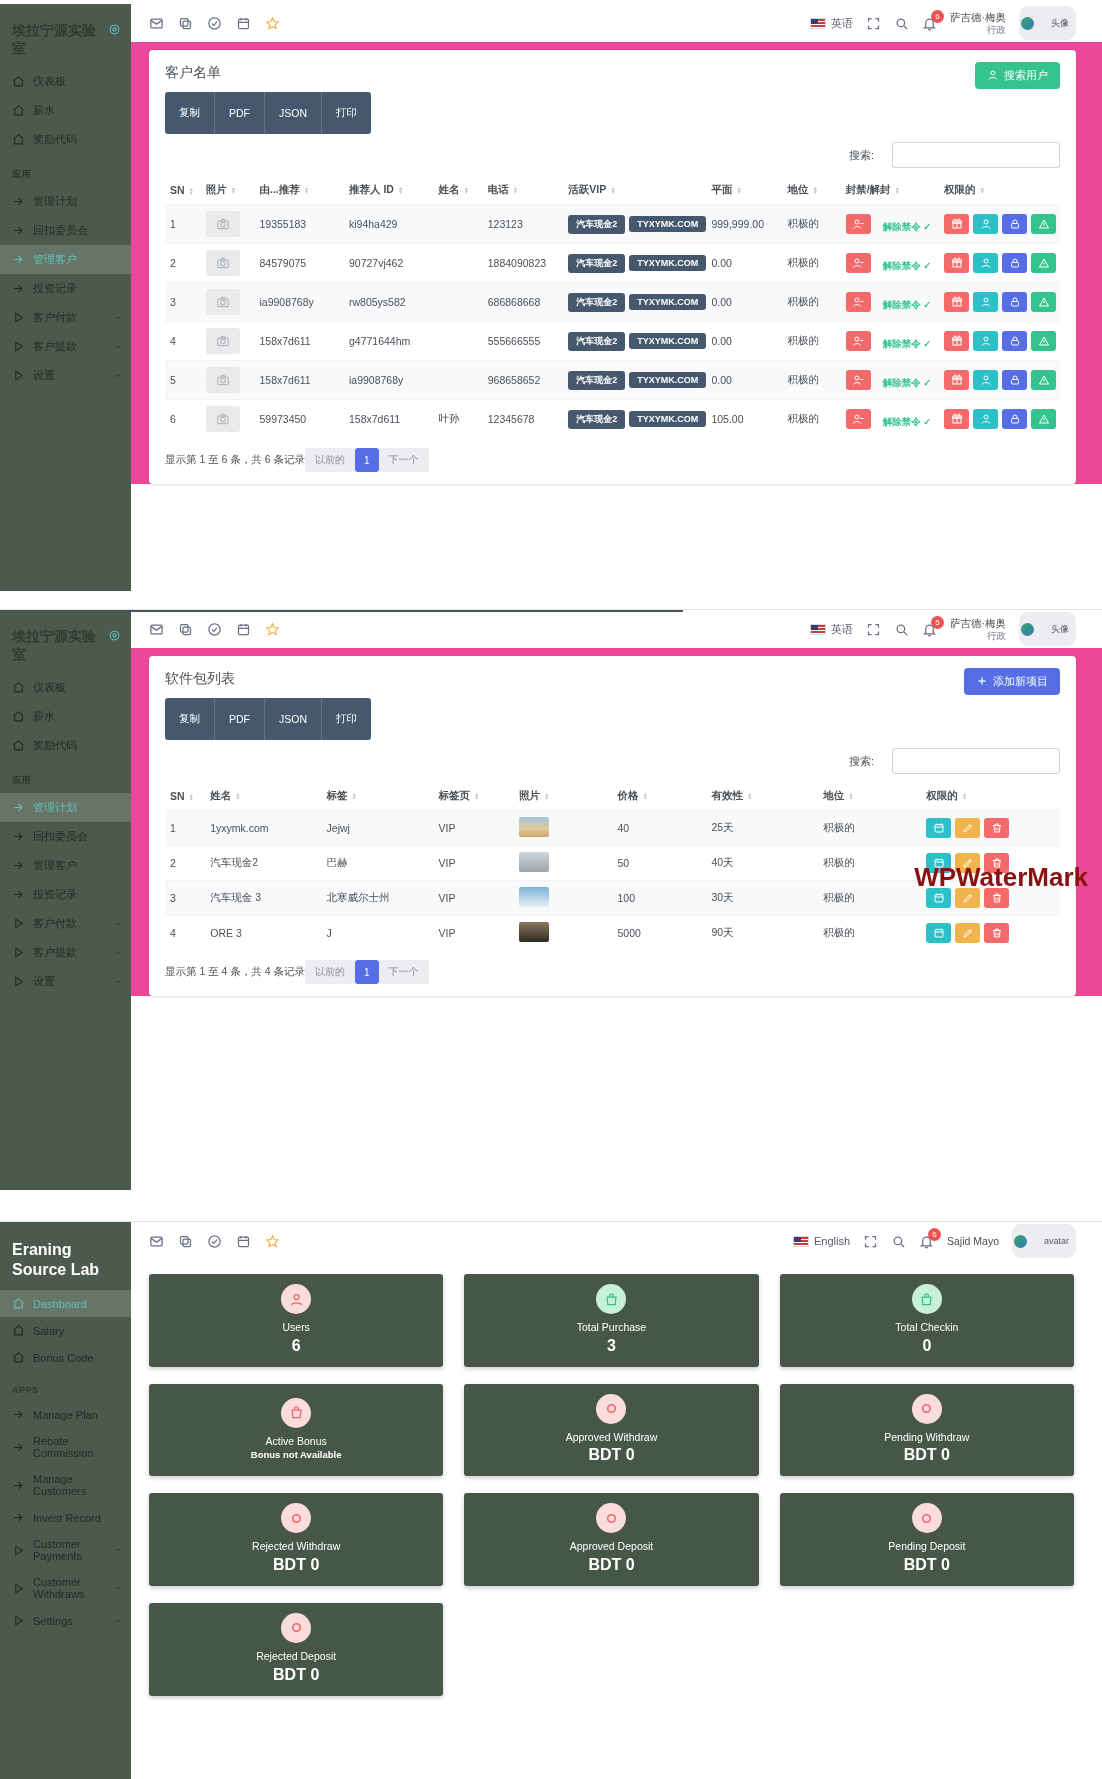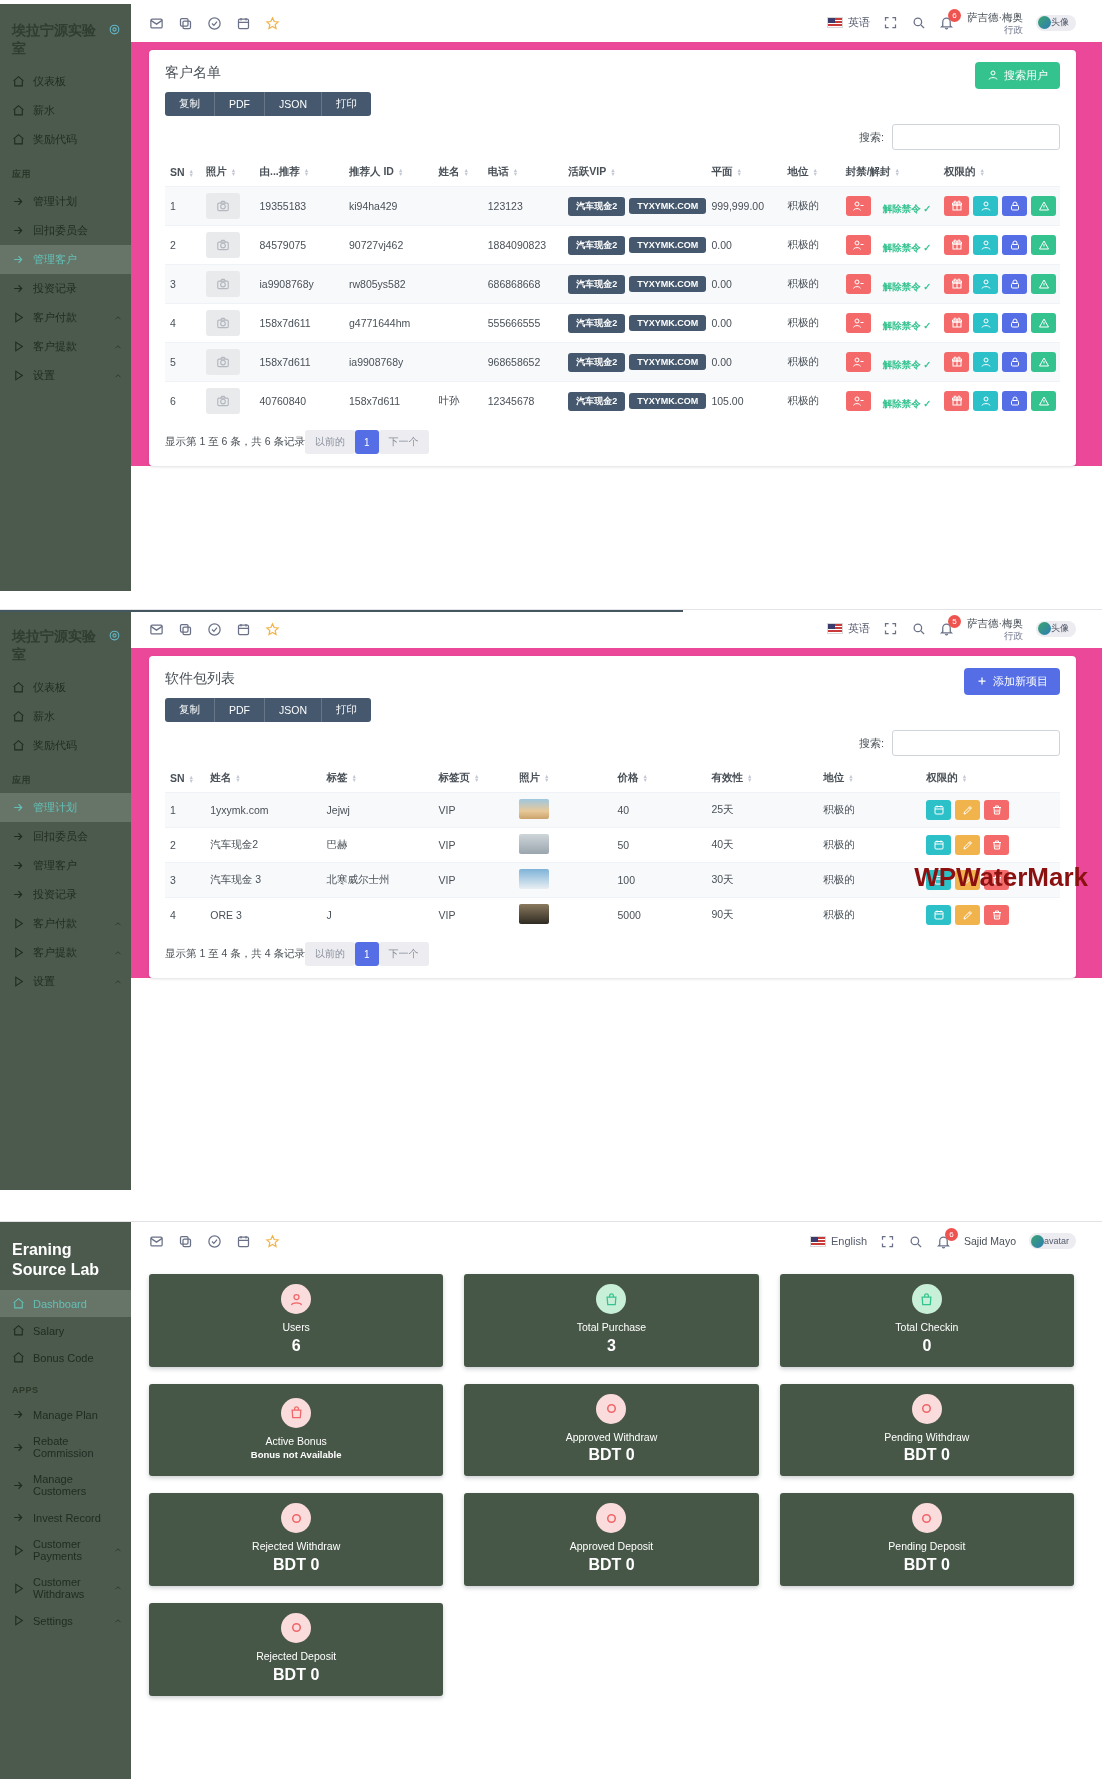--- a/index.html
+++ b/index.html
@@ -38,38 +38,38 @@
   .lang{display:flex;align-items:center;gap:5px;font-size:11px;color:#555b6d;cursor:pointer;}
   .flag{width:16px;height:11px;position:relative;display:inline-block;
         background:repeating-linear-gradient(180deg,#c93b3b 0 1.6px,#fff 1.6px 3.2px);border:1px solid #d8d8d8;}
   .flag::before{content:"";position:absolute;top:0;left:0;width:7px;height:5px;background:#3c3b6e;}
   .badge-wrap{position:relative;}
   .bell-badge{position:absolute;top:-6px;right:-7px;min-width:13px;height:13px;border-radius:7px;background:#ef5350;
               color:#fff;font-size:8px;display:flex;align-items:center;justify-content:center;padding:0 3px;}
   .userblock{text-align:right;font-size:10.5px;color:#495057;line-height:1.2;cursor:pointer;}
   .userblock .role{display:block;font-size:9.5px;color:#74788d;}
   .userblock .role:empty{display:none;}
-  .avatar-chip{display:flex;align-items:center;gap:0;background:#ececf1;border-radius:9px;height:16px;
+  .avatar-chip{display:flex;align-items:center;gap:17px;background:#ececf1;border-radius:9px;height:34px;
                padding:0 7px 0 2px;font-size:9px;color:#555b6d;cursor:pointer;}
   .avatar-dot{width:13px;height:13px;border-radius:50%;background:linear-gradient(135deg,#3aa66e,#2e7bb5);}
   
   .content{padding:8px 26px 0 18px;background:#ec4899;}
   .card{background:#fff;border-radius:4px;box-shadow:0 1px 3px rgba(50,58,70,.16);padding:14px 16px 12px 16px;position:relative;}
   .card-title{font-size:14px;color:#495057;margin:0 0 10px 0;font-weight:normal;}
   .exp-group{display:inline-flex;margin-bottom:6px;}
-  .exp{background:#45586d;color:#fff;font-size:10.5px;padding:5px 14px;border:none;cursor:pointer;
+  .exp{background:#45586d;color:#fff;font-size:10.5px;padding:14px 14px;border:none;cursor:pointer;
        border-right:1px solid rgba(255,255,255,.18);}
   .exp:first-child{border-radius:3px 0 0 3px;}
   .exp:last-child{border-radius:0 3px 3px 0;border-right:none;}
   .prim-btn{position:absolute;top:12px;right:16px;border:none;border-radius:4px;color:#fff;font-size:11px;
             padding:6px 12px;display:inline-flex;align-items:center;gap:5px;cursor:pointer;}
   .prim-btn svg{width:12px;height:12px;}
   .prim-btn.green{background:#34c38f;}
   .prim-btn.blue{background:#556ee6;}
-  .search-row{display:flex;justify-content:flex-end;align-items:center;gap:8px;font-size:11px;color:#495057;
+  .search-row{display:flex;justify-content:flex-end;align-items:center;gap:18px;font-size:11px;color:#495057;
               margin:2px 0 8px 0;}
   .search-input{width:168px;height:26px;border:1px solid #ced4da;border-radius:3px;padding:0 6px;font-size:11px;outline:none;}
   table{width:100%;border-collapse:collapse;table-layout:fixed;font-size:10.5px;}
   th{font-weight:bold;color:#495057;text-align:left;padding:7px 5px;border-bottom:1px solid #eff2f7;white-space:nowrap;overflow:hidden;}
   .sorter{display:inline-flex;flex-direction:column;font-size:5.5px;line-height:4.5px;color:#c3c8d4;margin-left:4px;vertical-align:middle;}
   td{padding:6px 5px;border-top:1px solid #eff2f7;color:#495057;vertical-align:middle;white-space:nowrap;overflow:hidden;}
   tbody tr:nth-child(odd){background:#f8f9fb;}
   .ph{width:34px;height:26px;background:#e9eaec;border-radius:3px;display:flex;align-items:center;justify-content:center;color:#b4b8bf;}
   .ph svg{width:14px;height:14px;}
   .thumb{width:30px;height:20px;border-radius:2px;display:inline-block;}
@@ -520,21 +520,21 @@
                   <td>6</td>
                   <td>
                     <div class="ph">
                       <svg viewBox="0 0 24 24">
                         <rect x="3" y="7" width="18" height="13" rx="2" fill="none" stroke="currentColor" stroke-width="2"></rect>
                         <path d="M8 7l2-3h4l2 3" fill="none" stroke="currentColor" stroke-width="2"></path>
                         <circle cx="12" cy="13" r="4" fill="none" stroke="currentColor" stroke-width="2"></circle>
                       </svg>
                     </div>
                   </td>
-                  <td>40760840</td>
+                  <td>59973450</td>
                   <td>158x7d611</td>
                   <td>叶孙</td>
                   <td>12345678</td>
                   <td><span class="vip-badge">汽车现金2</span><span class="vip-badge">TYXYMK.COM</span></td>
                   <td>105.00</td>
                   <td>积极的</td>
                   <td><button class="btn-sq c-red">
                       <svg viewBox="0 0 24 24">
                         <circle cx="10" cy="8" r="4" fill="none" stroke="currentColor" stroke-width="2"></circle>
                         <path d="M3 21c1-5 13-5 14 0M17 11h6" fill="none" stroke="currentColor" stroke-width="2"></path>

